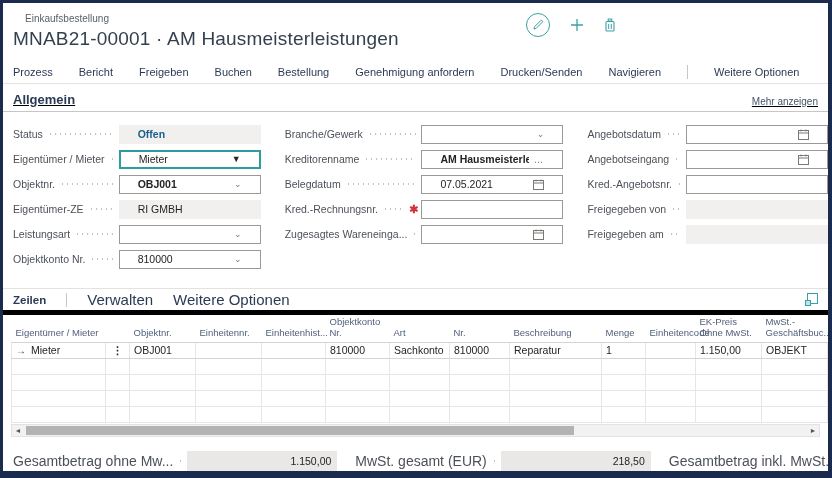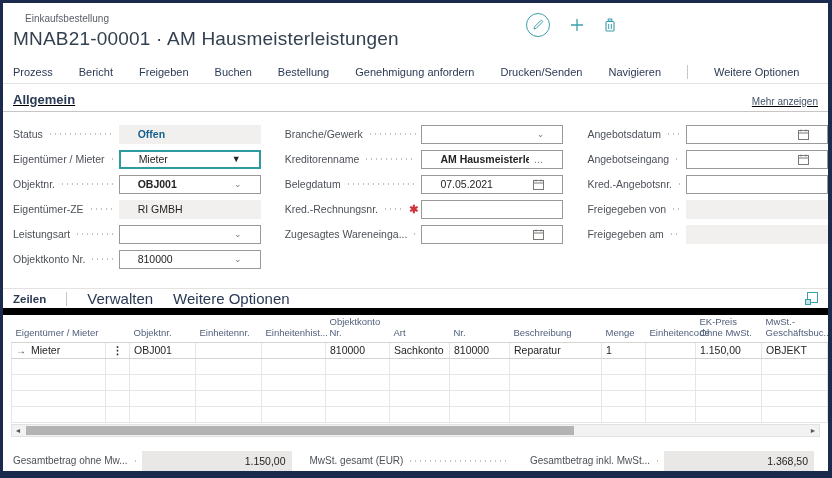--- a/index.html
+++ b/index.html
@@ -40,21 +40,21 @@
   .fbox .fval { flex:1; white-space:nowrap; overflow:hidden; }
   .fbox.readonly { border-color:transparent; background:#f1f0ef; }
   .fbox.focused { border:2px solid #2e9ba3; }
   .fbox .bold { font-weight:700; }
   .status-val { color:#175e8d; font-weight:700; }
   .chev { color:#7a7875; font-size:9px; line-height:1; margin-left:4px; }
   .chev.dark { color:#252423; font-weight:700; }
   .ellipsis-ico { color:#7a7875; font-size:10px; letter-spacing:1px; margin-left:4px; }
   
   .lines-sep { height:1px; background:#e4e2e0; margin-top:4px; }
-  .linesbar { display:flex; align-items:center; gap:20px; height:26px; padding:0 10px; border-bottom:7px solid #000000;justify-content:space-between; }
+  .linesbar { display:flex; align-items:center; gap:20px; height:26px; padding:0 10px; border-bottom:5px solid #000000;justify-content:space-between; }
   .lines-title { font-size:11.5px; font-weight:700; color:#2b3a55; cursor:pointer; }
   .linesbar .mitem { font-size:15px; color:#2b3a55; cursor:pointer; }
   .linesbar .spacer { flex:1; }
   
   table.lines { border-collapse:collapse; table-layout:fixed; width:816px; margin:0 8px; }
   table.lines th { font-size:9.5px; font-weight:400; color:#51607a; text-align:left;
                    vertical-align:bottom; padding:2px 4px 3px 4px; border-bottom:1px solid #d6d4d2; line-height:1.15; }
   table.lines td { font-size:10.5px; color:#252423; height:16px; padding:0 4px;
                    border-right:1px solid #e8e6e4; border-bottom:1px solid #e8e6e4; white-space:nowrap; overflow:hidden; }
   table.lines td:first-child { border-left:1px solid #e8e6e4;margin-top:12px; }
@@ -65,21 +65,21 @@
   
   .hscroll { display:flex; align-items:center; height:13px; margin:1px 8px 0 8px;
              background:#f2f2f2; border:1px solid #e4e2e0; }
   .hs-arrow { width:12px; display:flex; align-items:center; justify-content:center;
               font-size:7px; color:#555; cursor:pointer; }
   .hs-track { flex:1; height:100%; position:relative; }
   .hs-thumb { position:absolute; left:2px; top:1px; height:9px; width:70%; background:#b3b3b3; cursor:pointer; }
   
   .totals { display:flex; align-items:center; gap:18px; padding:14px 14px 0 10px; }
   .tgroup { flex:1; display:flex; align-items:center; }
-  .tlabel { font-size:10px; color:#4c5158; white-space:nowrap; }
+  .tlabel { font-size:14px; color:#4c5158; white-space:nowrap; }
   .tbox { width:150px; height:20px; background:#e9e8e7; display:flex; align-items:center;
           justify-content:flex-end; padding:0 6px; font-size:10.5px; color:#252423; }
   
   svg { display:block; }
 </style>
 </head>
 <body>
 
 <div class="frame">
 
@@ -444,20 +444,21 @@
 
   <div class="totals">
     <div class="tgroup">
       <span class="tlabel">Gesamtbetrag ohne Mw...</span>
       <span class="leader"></span>
       <span class="tbox">1.150,00</span>
     </div>
     <div class="tgroup">
       <span class="tlabel">MwSt. gesamt (EUR)</span>
       <span class="leader"></span>
+      <span class="tbox">218,50</span>
     </div>
     <div class="tgroup">
       <span class="tlabel">Gesamtbetrag inkl. MwSt...</span>
       <span class="leader"></span>
       <span class="tbox">1.368,50</span>
     </div>
   </div>
 
 </div>
 

